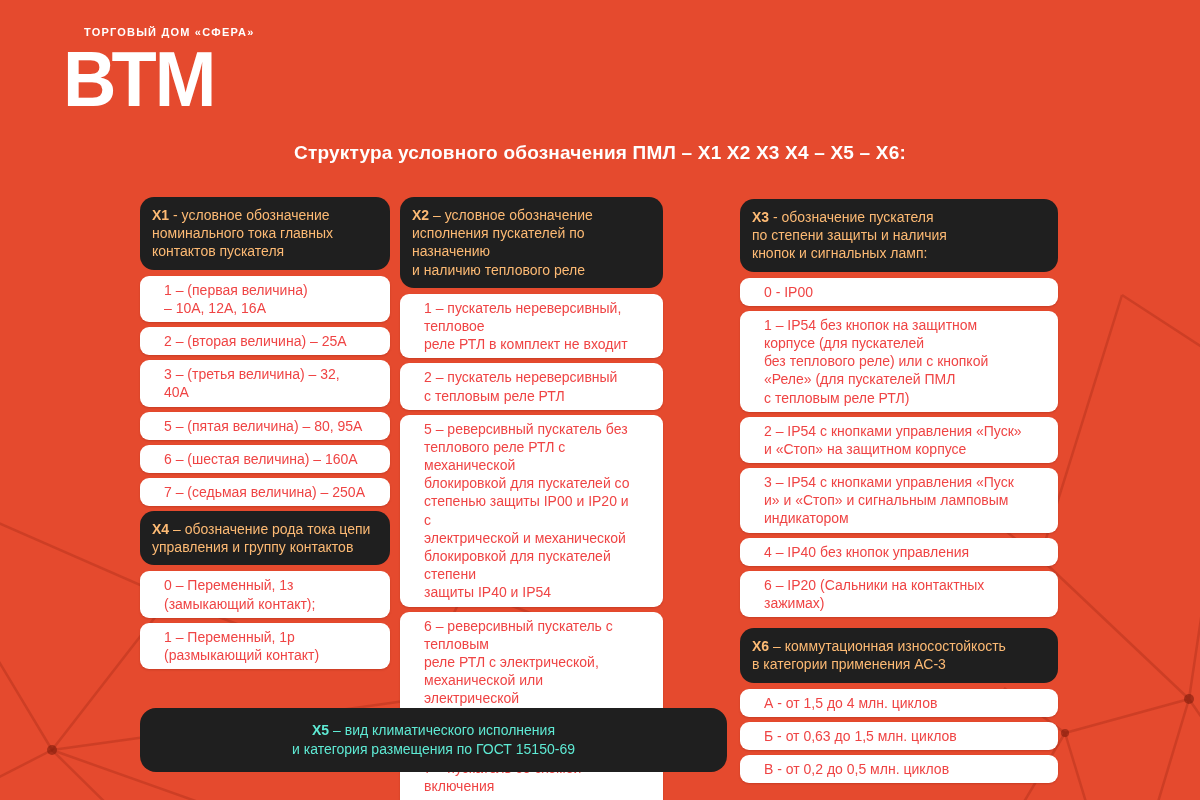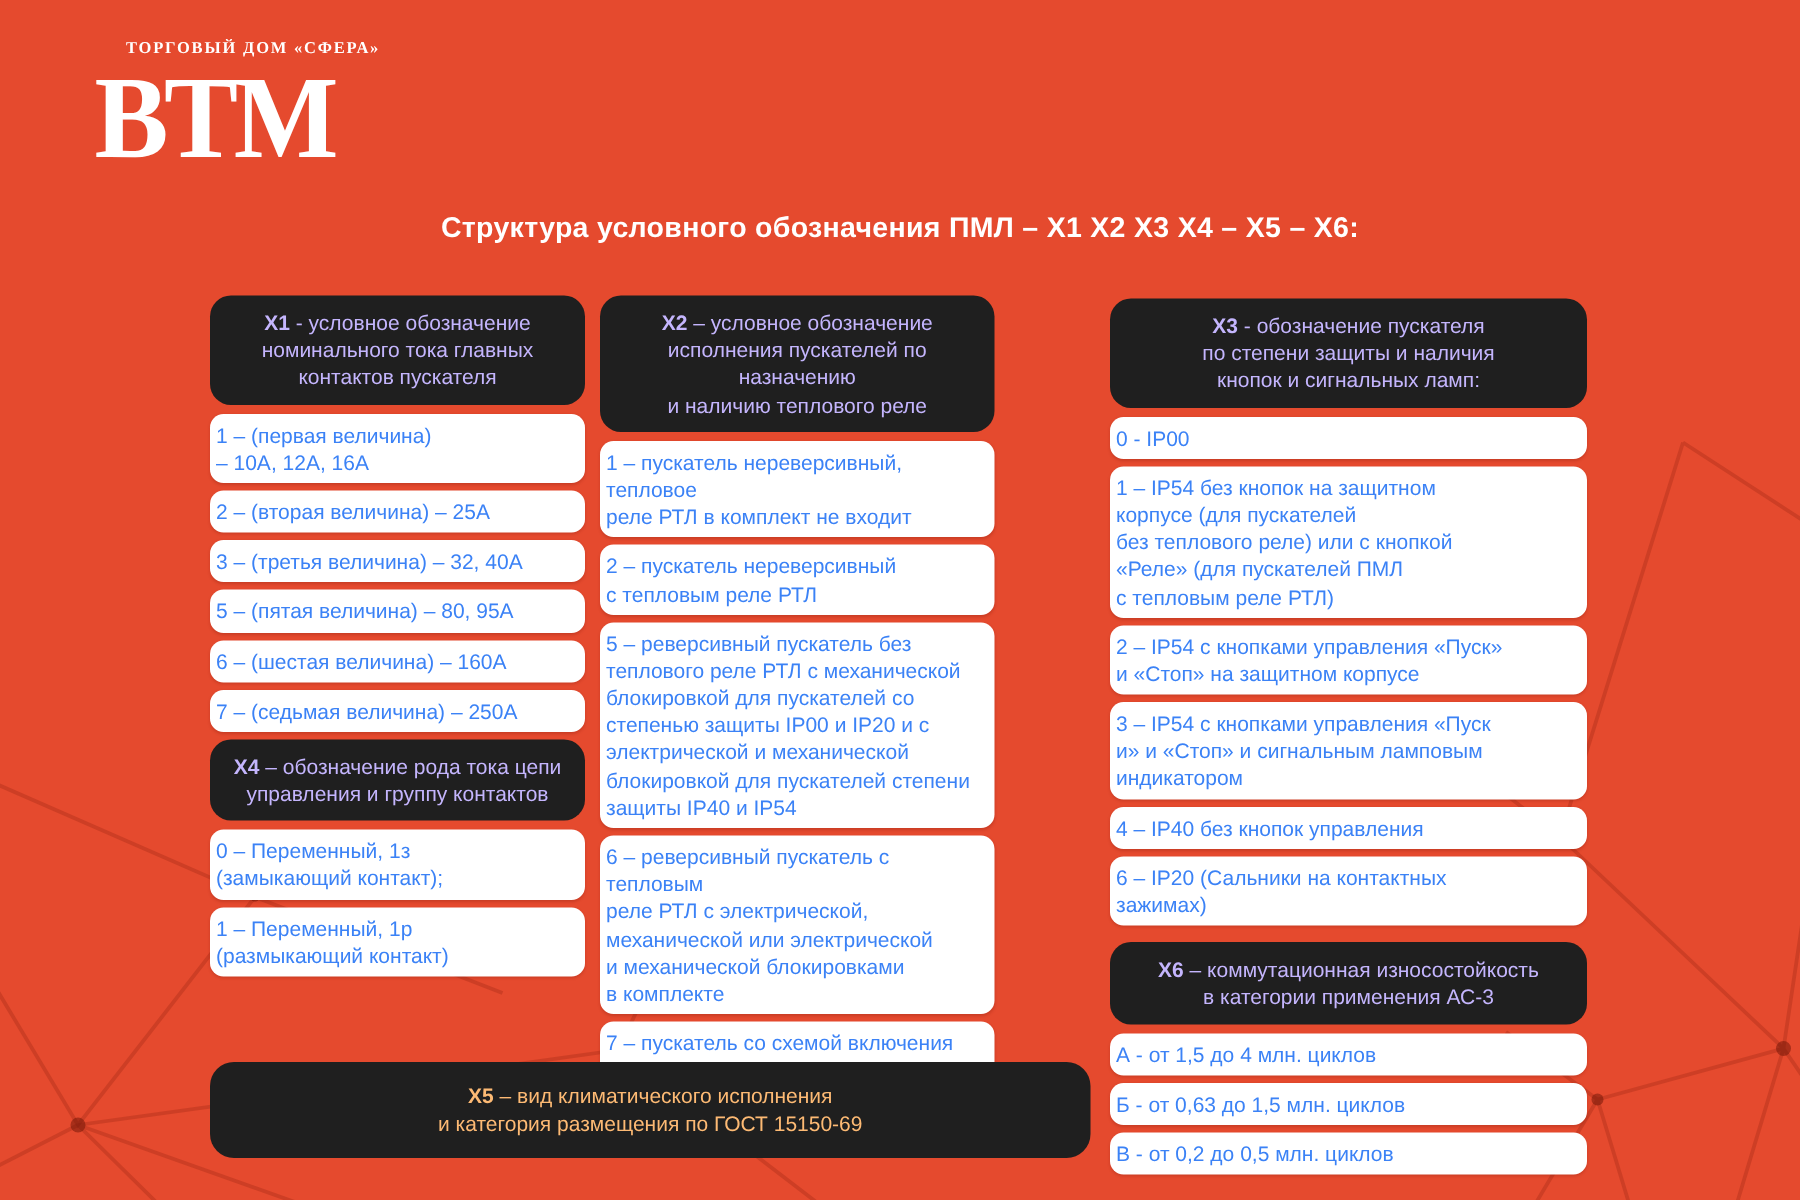--- a/index.html
+++ b/index.html
@@ -3,47 +3,47 @@
 <meta charset="utf-8">
 <style>
   html,body{margin:0;padding:0;background:#888;}
   .canvas{
     position:relative;width:1200px;height:800px;overflow:hidden;
     background:#E54A2E;
     font-family:"Liberation Sans", sans-serif;
     -webkit-font-smoothing:antialiased;
   }
   .plexus{position:absolute;left:0;top:0;width:1200px;height:800px;pointer-events:none;}
-  .logo{position:absolute;left:63px;top:26px;color:#fff;font-family:Liberation Serif, serif;}
+  .logo{position:absolute;left:63px;top:26px;color:#fff;}
   .logo .tagline{font-size:11px;font-weight:bold;letter-spacing:1.2px;margin-left:21px;white-space:nowrap;}
   .logo .brand{font-size:74px;font-weight:900;letter-spacing:-2px;line-height:1.0;margin-top:2px;transform:scaleY(1.06);transform-origin:top left;}
   .title{
     position:absolute;left:0;right:0;top:142px;margin:0;text-align:center;
     color:#fff;font-size:19px;font-weight:bold;letter-spacing:0.2px;
   }
   .col{position:absolute;display:flex;flex-direction:column;gap:5px;}
   .col1{left:140px;top:197px;width:250px;}
   .col2{left:400px;top:197px;width:263px;}
   .col3{left:740px;top:199px;width:318px;}
   .hdr{
-    background:#1F1F1F;color:#c4b5fd;border-radius:14px;
-    padding:9px 12px;text-align:center;
+    background:#1F1F1F;color:#fdba74;border-radius:14px;
+    padding:9px 12px;
     font-size:14px;line-height:1.3;white-space:pre-line;
     margin-bottom:1px;
   }
   .hdr b{font-weight:bold;}
   .box{
-    background:#fff;color:#3b82f6;border-radius:9px;
-    padding:5px 4px;font-size:14px;line-height:1.3;white-space:pre-line;
+    background:#fff;color:#ef4444;border-radius:9px;
+    padding:5px 24px;font-size:14px;line-height:1.3;white-space:pre-line;
     box-shadow:0 1px 2px rgba(120,20,8,0.25);
   }
   .mt{margin-top:6px;}
   .x5block{
     position:absolute;left:140px;top:708px;width:587px;box-sizing:border-box;
-    background:#1F1F1F;color:#fdba74;border-radius:16px;
+    background:#1F1F1F;color:#5eead4;border-radius:16px;
     padding:13px 20px;text-align:center;font-size:14px;line-height:1.35;white-space:pre-line;
   }
 </style>
 </head>
 <body>
 
 <div class="canvas">
 
   <svg class="plexus" viewBox="0 0 1200 800" xmlns="http://www.w3.org/2000/svg">
     <g stroke="#8E1F0F" stroke-opacity="0.28" stroke-width="2.5" fill="none">

